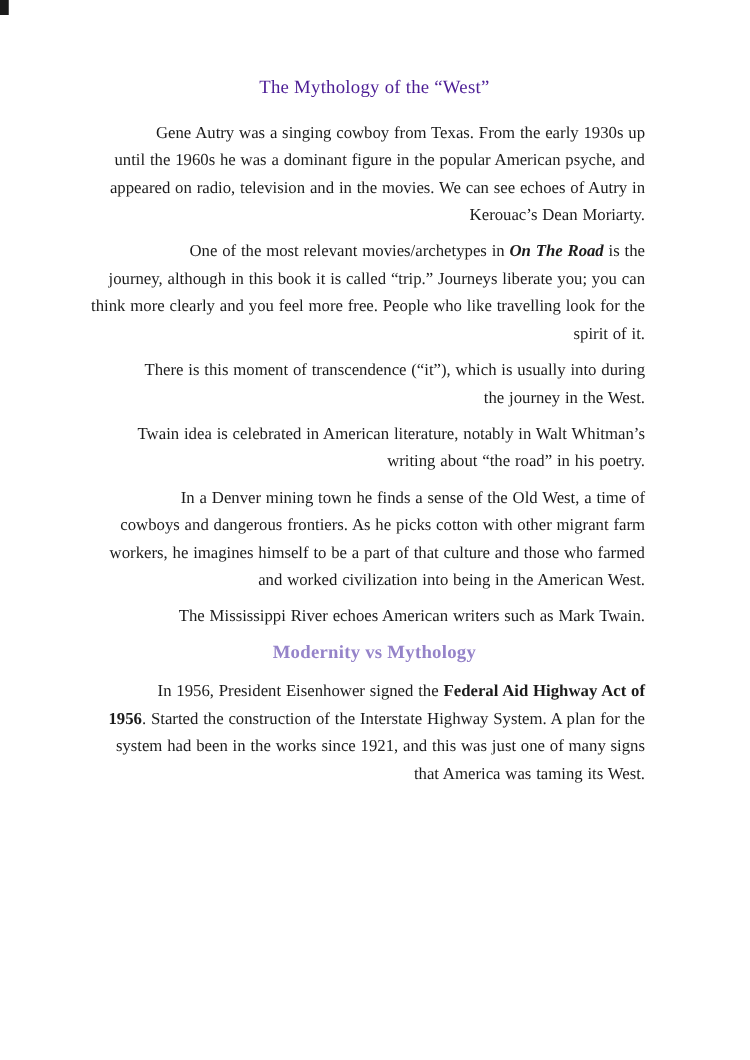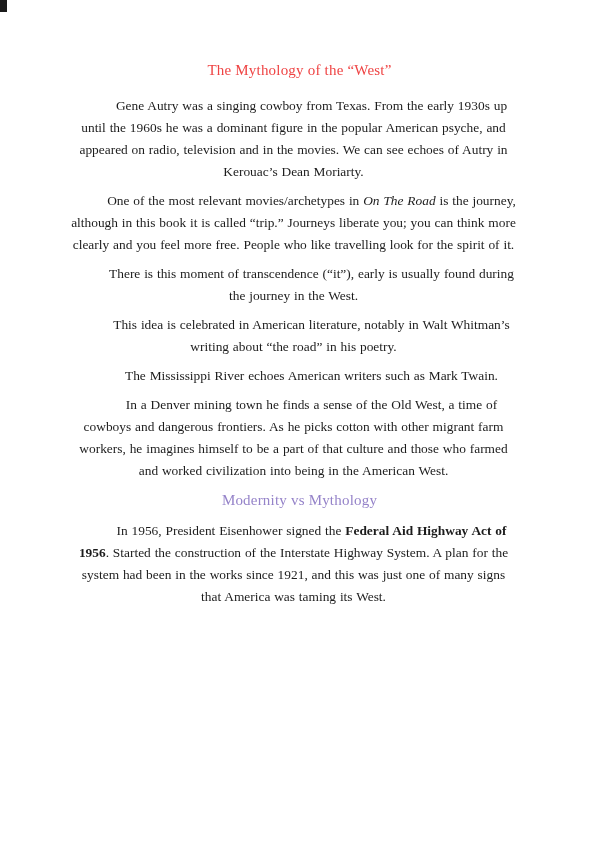--- a/index.html
+++ b/index.html
@@ -28,56 +28,56 @@
   }
   h1.doc-title {
     font-size: 15px;
     font-weight: normal;
     text-align: center;
     margin: 0 0 16px 0;
     letter-spacing: 0.2px;
   }
   h2.doc-heading2 {
     font-size: 15px;
-    font-weight: normal;
+    font-weight: bold;
     text-align: center;
     margin: 10px 0 11px 0;
     letter-spacing: 0.2px;
   }
   p.body-para {
     font-size: 13.4px;
     line-height: 22px;
     margin: 0 12px 7px 0;
     text-indent: 36px;
-    text-align: center;
+    text-align: right;
     word-spacing: 0.5px;
   }
-  .run-italic { font-style: italic; }
+  .run-italic { font-style: italic; font-weight: bold; }
   .run-bold { font-weight: bold; }
 </style>
 </head>
 <body>
 
 <div class="page">
 
   <div class="corner-artifact"></div>
 
-  <h1 class="doc-title" style="color: #ef4444;">The Mythology of the “West”</h1>
+  <h1 class="doc-title" style="color: #4c1d95;">The Mythology of the “West”</h1>
 
   <p class="body-para"><span>Gene Autry was a singing cowboy from Texas. From the early 1930s up until the 1960s he was a dominant figure in the popular American psyche, and appeared on radio, television and in the movies. We can see echoes of Autry in Kerouac’s Dean Moriarty.</span></p>
 
   <p class="body-para"><span>One of the most relevant movies/archetypes in </span><span class="run-italic">On The Road</span><span> is the journey, although in this book it is called “trip.” Journeys liberate you; you can think more clearly and you feel more free. People who like travelling look for the spirit of it.</span></p>
 
-  <p class="body-para"><span>There is this moment of transcendence (“it”), early is usually found during the journey in the West.</span></p>
+  <p class="body-para"><span>There is this moment of transcendence (“it”), which is usually into during the journey in the West.</span></p>
 
 
-  <p class="body-para"><span>This idea is celebrated in American literature, notably in Walt Whitman’s writing about “the road” in his poetry.</span></p>
+  <p class="body-para"><span>Twain idea is celebrated in American literature, notably in Walt Whitman’s writing about “the road” in his poetry.</span></p>
 
 
+  <p class="body-para"><span>In a Denver mining town he finds a sense of the Old West, a time of cowboys and dangerous frontiers. As he picks cotton with other migrant farm workers, he imagines himself to be a part of that culture and those who farmed and worked civilization into being in the American West.</span></p>
+
   <p class="body-para"><span>The Mississippi River echoes American writers such as Mark Twain.</span></p>
-
-  <p class="body-para"><span>In a Denver mining town he finds a sense of the Old West, a time of cowboys and dangerous frontiers. As he picks cotton with other migrant farm workers, he imagines himself to be a part of that culture and those who farmed and worked civilization into being in the American West.</span></p>
 
   <h2 class="doc-heading2" style="color: rgb(149, 131, 201);">Modernity vs Mythology</h2>
 
   <p class="body-para"><span>In 1956, President Eisenhower signed the </span><span class="run-bold">Federal Aid Highway Act of 1956</span><span>. Started the construction of the Interstate Highway System. A plan for the system had been in the works since 1921, and this was just one of many signs that America was taming its West.</span></p>
 
 </div>
 
 </body></html>

